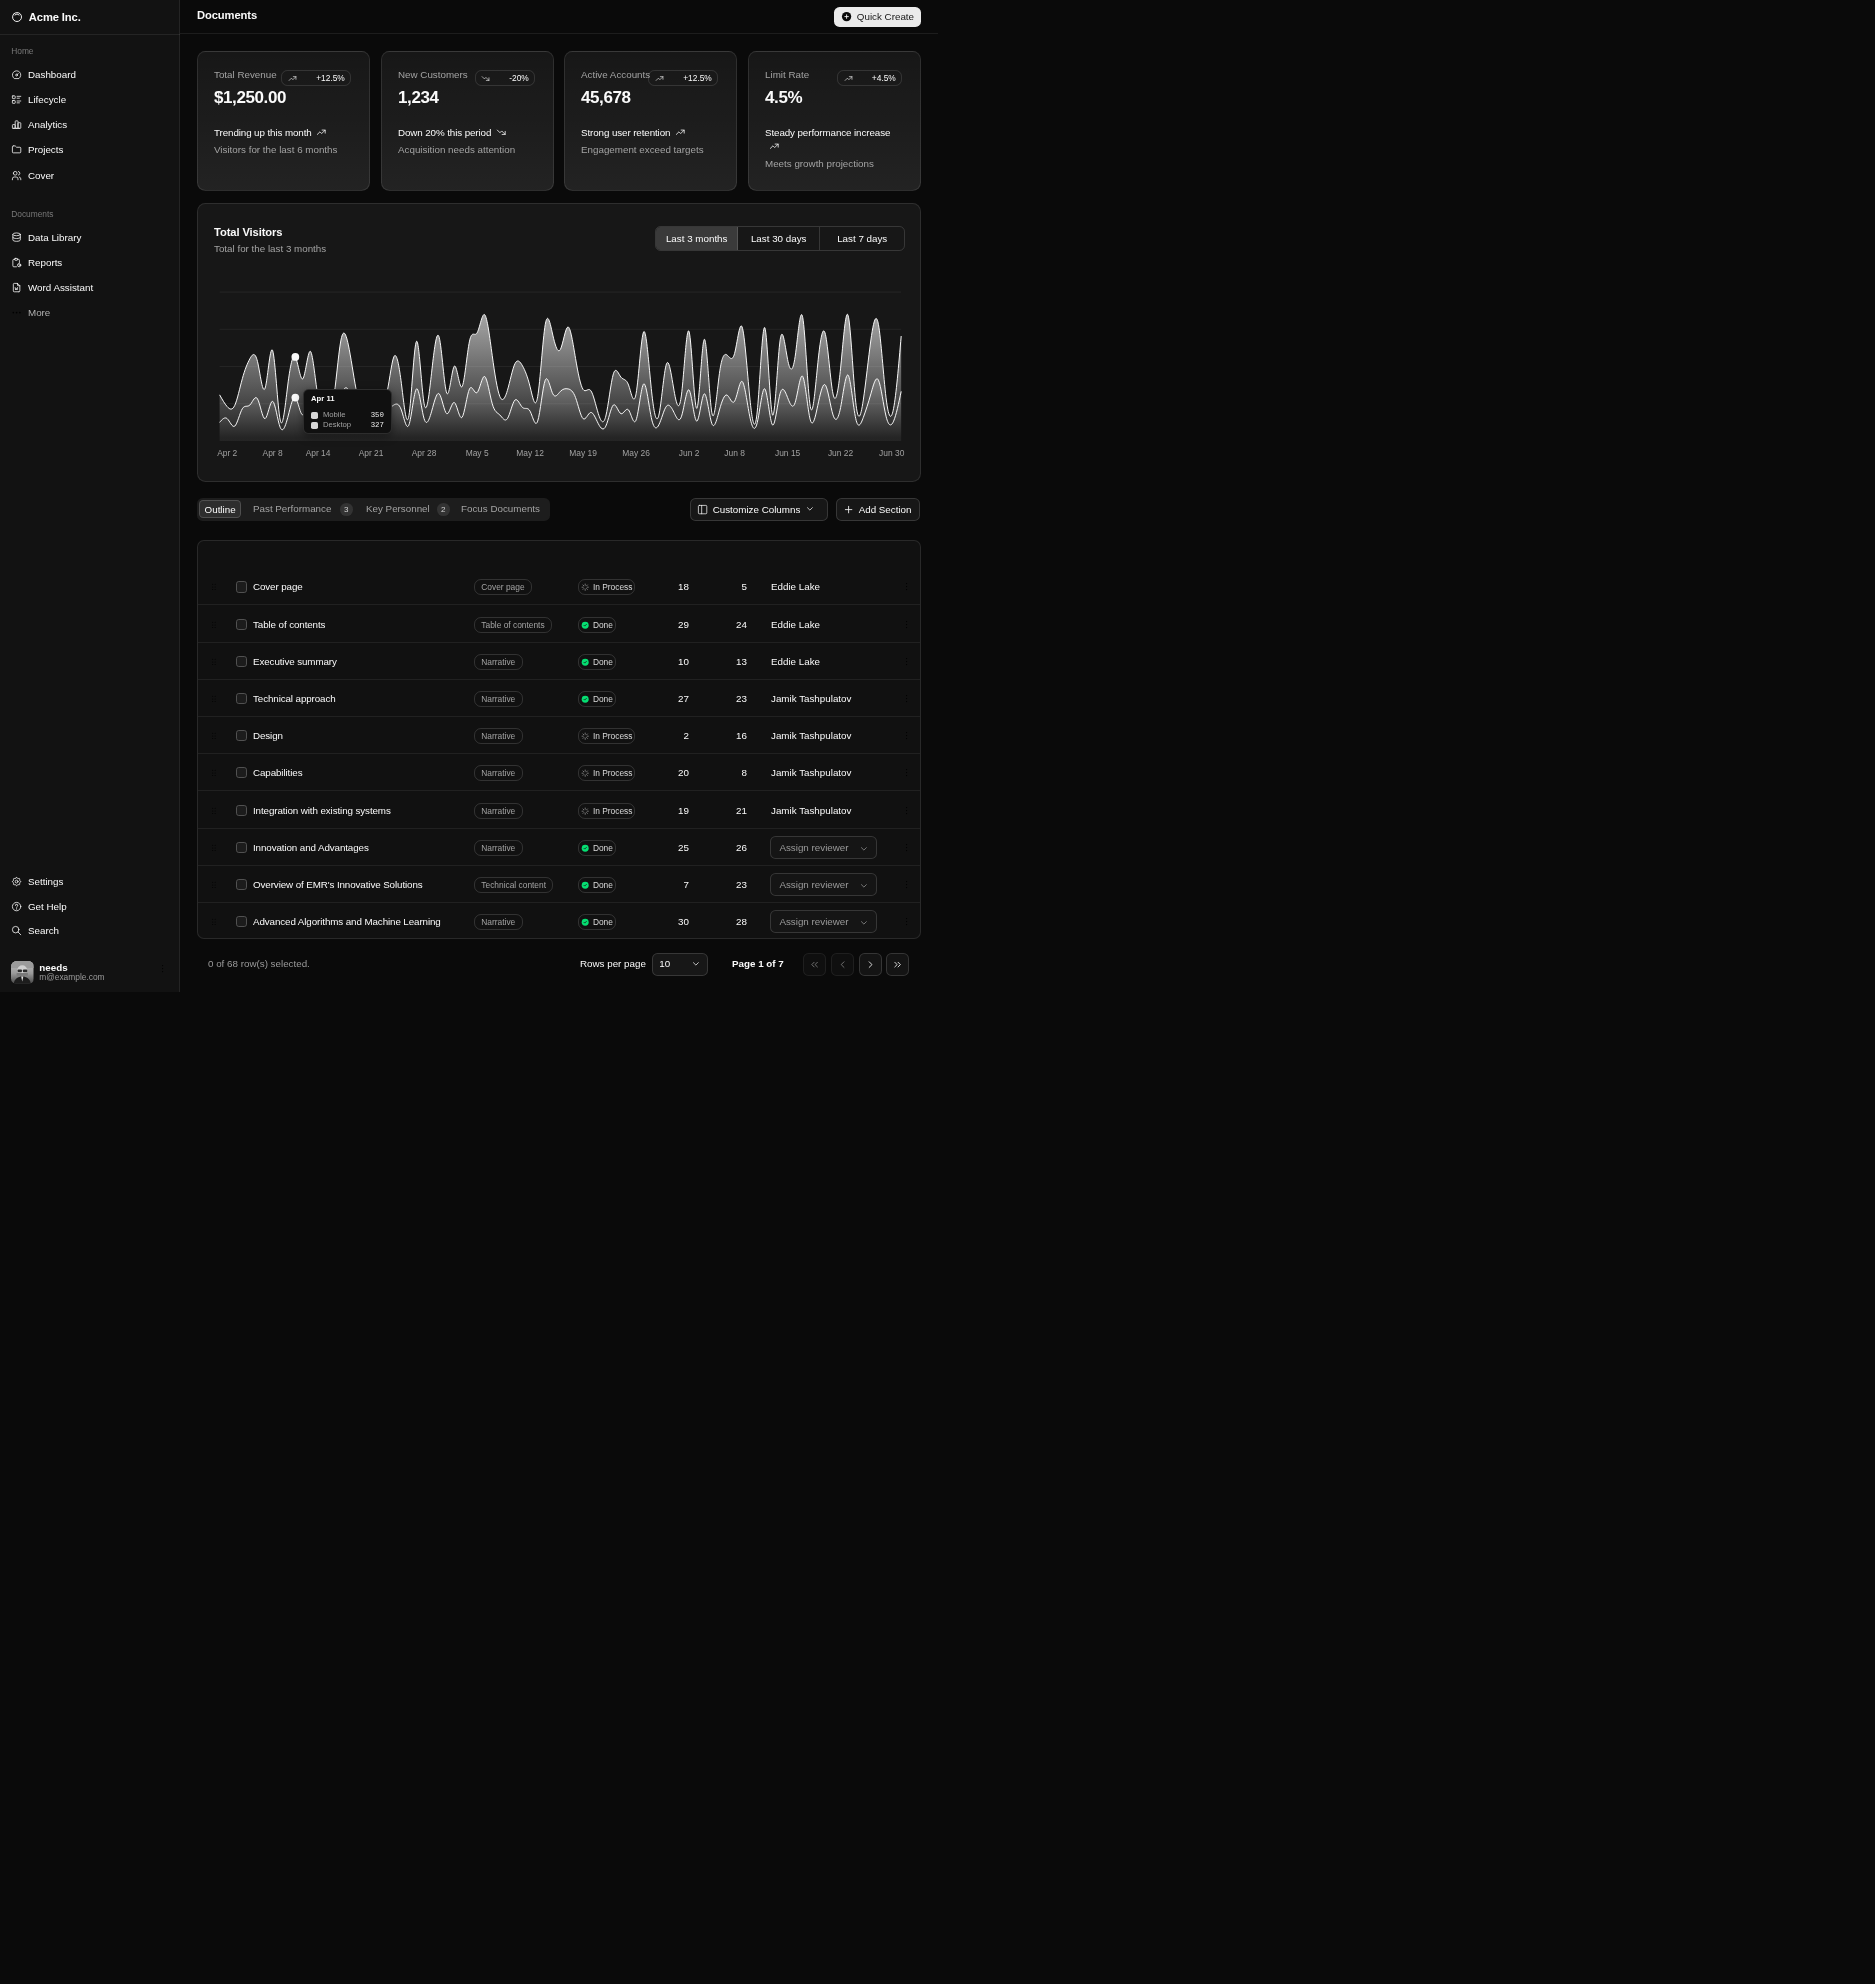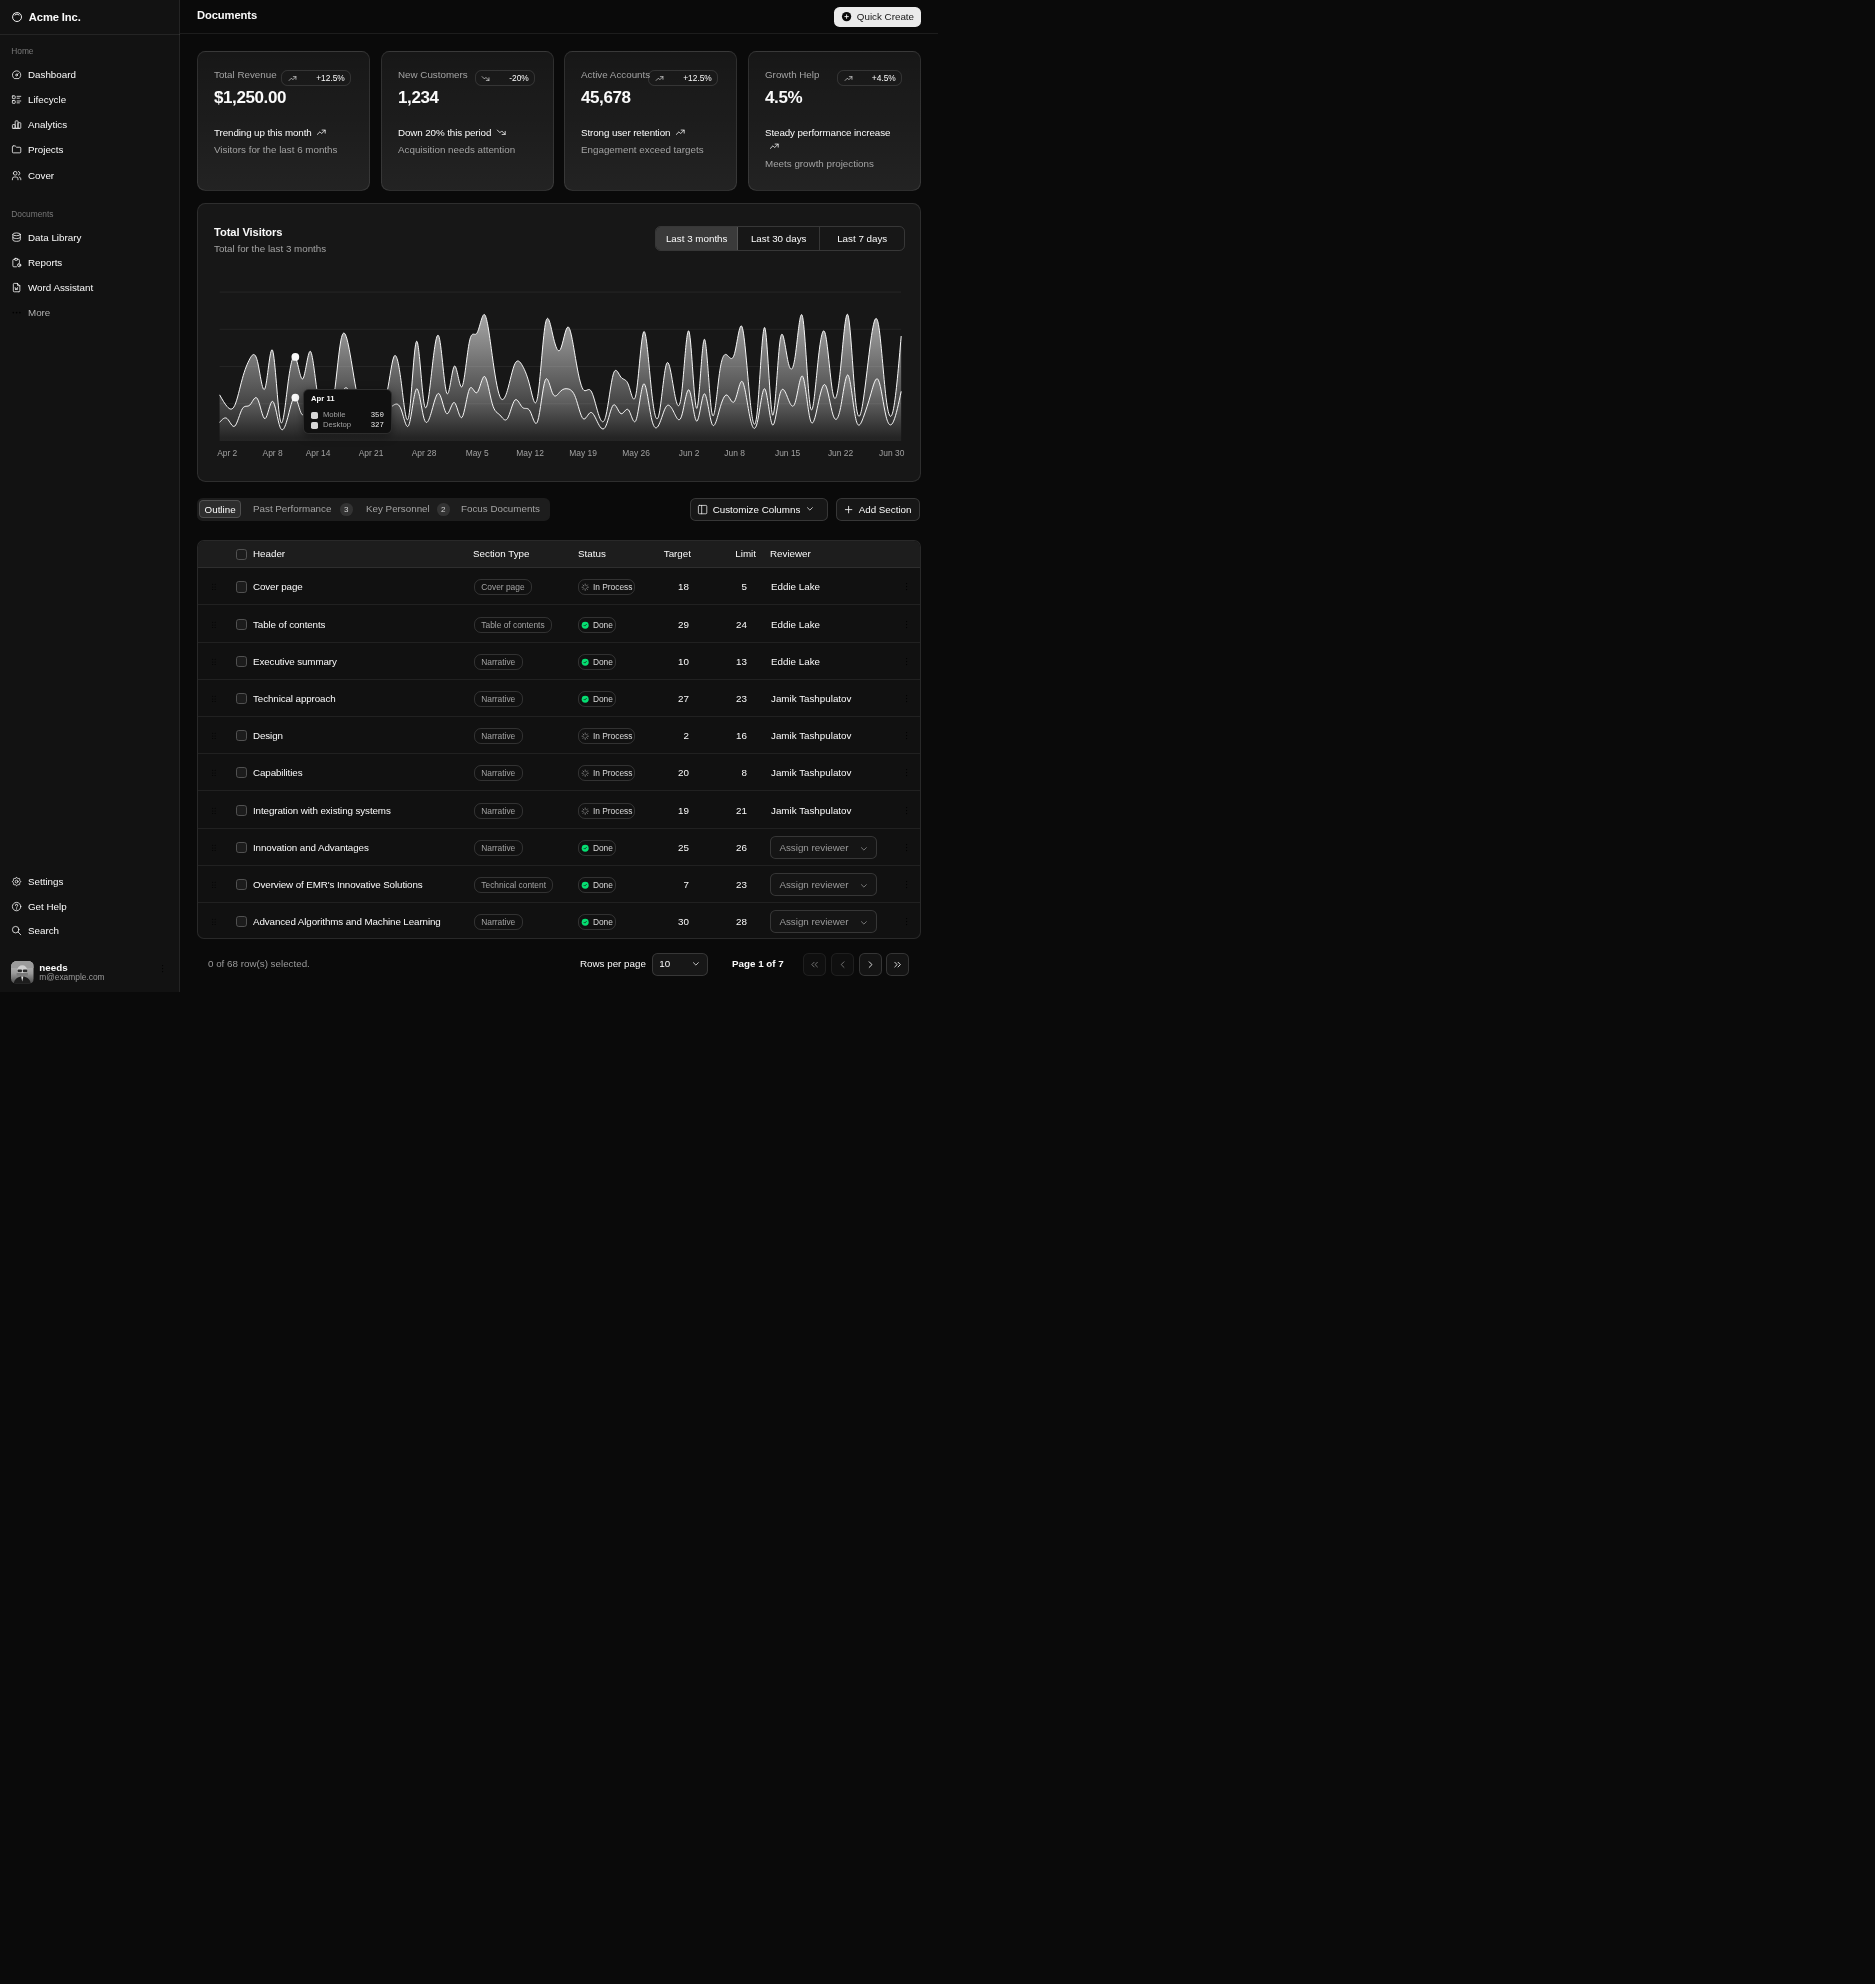--- a/index.html
+++ b/index.html
@@ -259,21 +259,21 @@
         <span>+12.5%</span>
       </div>
     <div class="cvalue">45,678</div>
     <div class="cf1">Strong user retention<svg width="10.5" height="10.5" viewBox="0 0 24 24" fill="none" stroke="#fafafa" stroke-width="1.8" stroke-linecap="round" stroke-linejoin="round" style="flex:none;margin-left:4.2px;vertical-align:-1.4px;display:inline">
           <path d="M3 17l6-6l4 4l8-8"></path>
           <path d="M14 7h7v7"></path>
         </svg></div>
     <div class="cf2" style="top:91px">Engagement exceed targets</div>
   </div>
     <div class="card" style="left:748px">
-    <div class="clabel">Growth Help</div>
+    <div class="clabel">Limit Rate</div>
     <div class="cbadge">
         <svg width="9.1" height="9.1" viewBox="0 0 24 24" fill="none" stroke="#fafafa" stroke-width="1.6" stroke-linecap="round" stroke-linejoin="round" style="flex:none;">
           <path d="M3 17l6-6l4 4l8-8"></path>
           <path d="M14 7h7v7"></path>
         </svg>
         <span>+4.5%</span>
       </div>
     <div class="cvalue">4.5%</div>
     <div class="cf1" style="width:127px">Steady performance increase<svg width="10.5" height="10.5" viewBox="0 0 24 24" fill="none" stroke="#fafafa" stroke-width="1.8" stroke-linecap="round" stroke-linejoin="round" style="flex:none;margin-left:4.2px;vertical-align:-1.4px;display:inline">
           <path d="M3 17l6-6l4 4l8-8"></path>
@@ -360,29 +360,20 @@
       </svg>
     </div>
   <div class="obtn" style="left:836px;width:84px">
       <svg width="11.2" height="11.2" viewBox="0 0 24 24" fill="none" stroke="#fafafa" stroke-width="1.8" stroke-linecap="round" stroke-linejoin="round" style="flex:none;">
         <path d="M12 5v14M5 12h14"></path>
       </svg>
       <span>Add Section</span>
     </div>
 </div>
 <div id="table">
-  <div id="thead">
-    <span class="cb" style="left:38px;top:8px"></span>
-    <span class="th" style="left:55px">Header</span>
-    <span class="th" style="left:275px">Section Type</span>
-    <span class="th" style="left:380px">Status</span>
-    <span class="th" style="left:463px;width:30px;text-align:right">Target</span>
-    <span class="th" style="left:534px;width:24px;text-align:right">Limit</span>
-    <span class="th" style="left:572px">Reviewer</span>
-  </div>
   <div class="trow" style="top:27.4px">
       <svg width="9.8" height="9.8" viewBox="0 0 24 24" fill="none" stroke="#7f7f7f" stroke-width="1.7" stroke-linecap="round" stroke-linejoin="round" style="flex:none;position:absolute;left:11.2px;top:13.7px">
         <circle cx="9" cy="5.5" r="1.25" fill="currentColor" stroke="none"></circle>
         <circle cx="15" cy="5.5" r="1.25" fill="currentColor" stroke="none"></circle>
         <circle cx="9" cy="12" r="1.25" fill="currentColor" stroke="none"></circle>
         <circle cx="15" cy="12" r="1.25" fill="currentColor" stroke="none"></circle>
         <circle cx="9" cy="18.5" r="1.25" fill="currentColor" stroke="none"></circle>
         <circle cx="15" cy="18.5" r="1.25" fill="currentColor" stroke="none"></circle>
       </svg>
       <span class="cb" style="left:38px;top:13px"></span>

